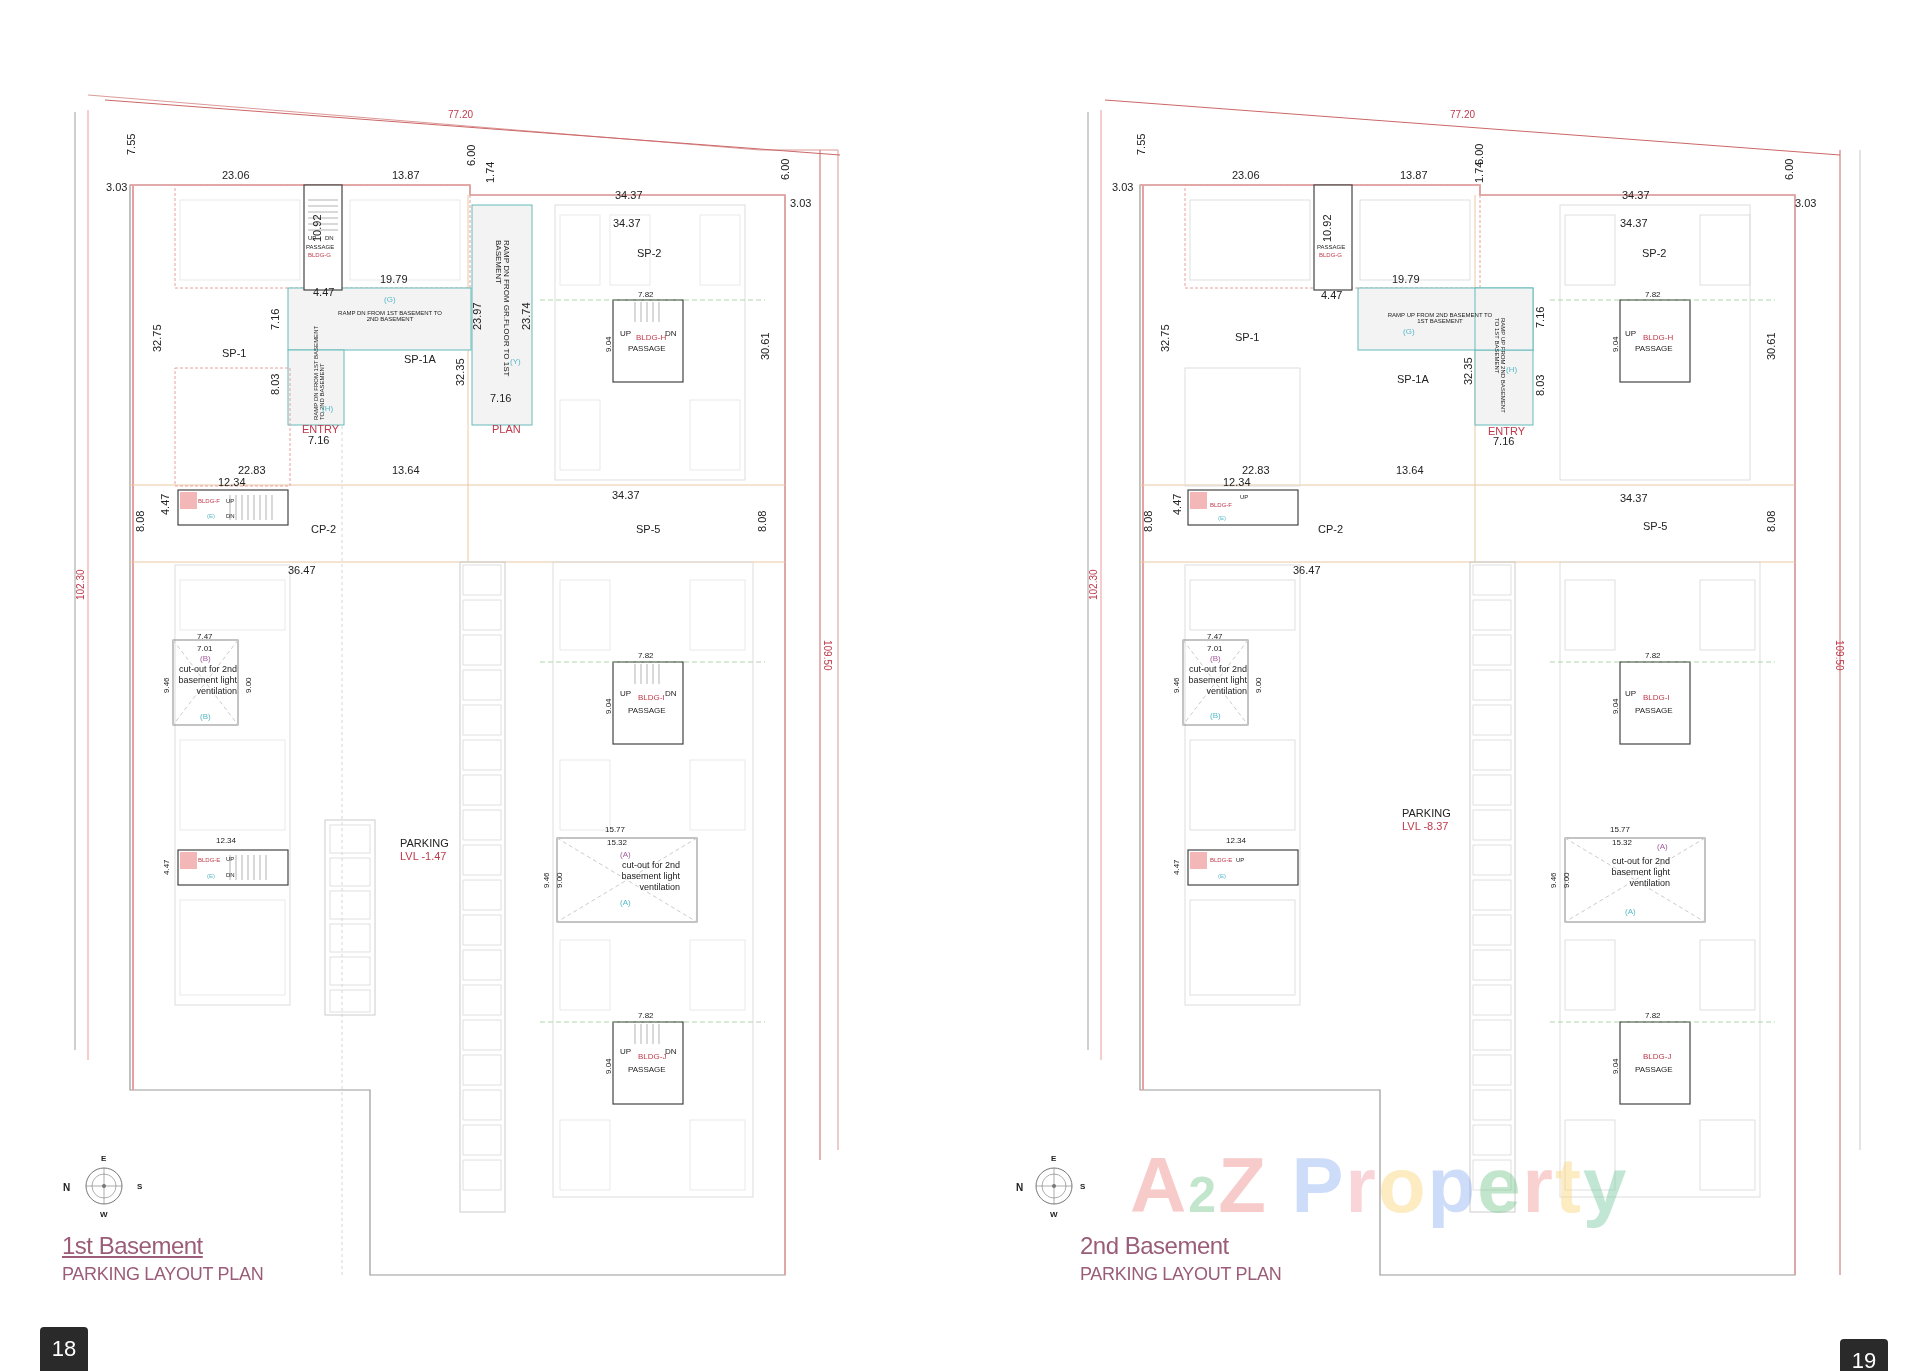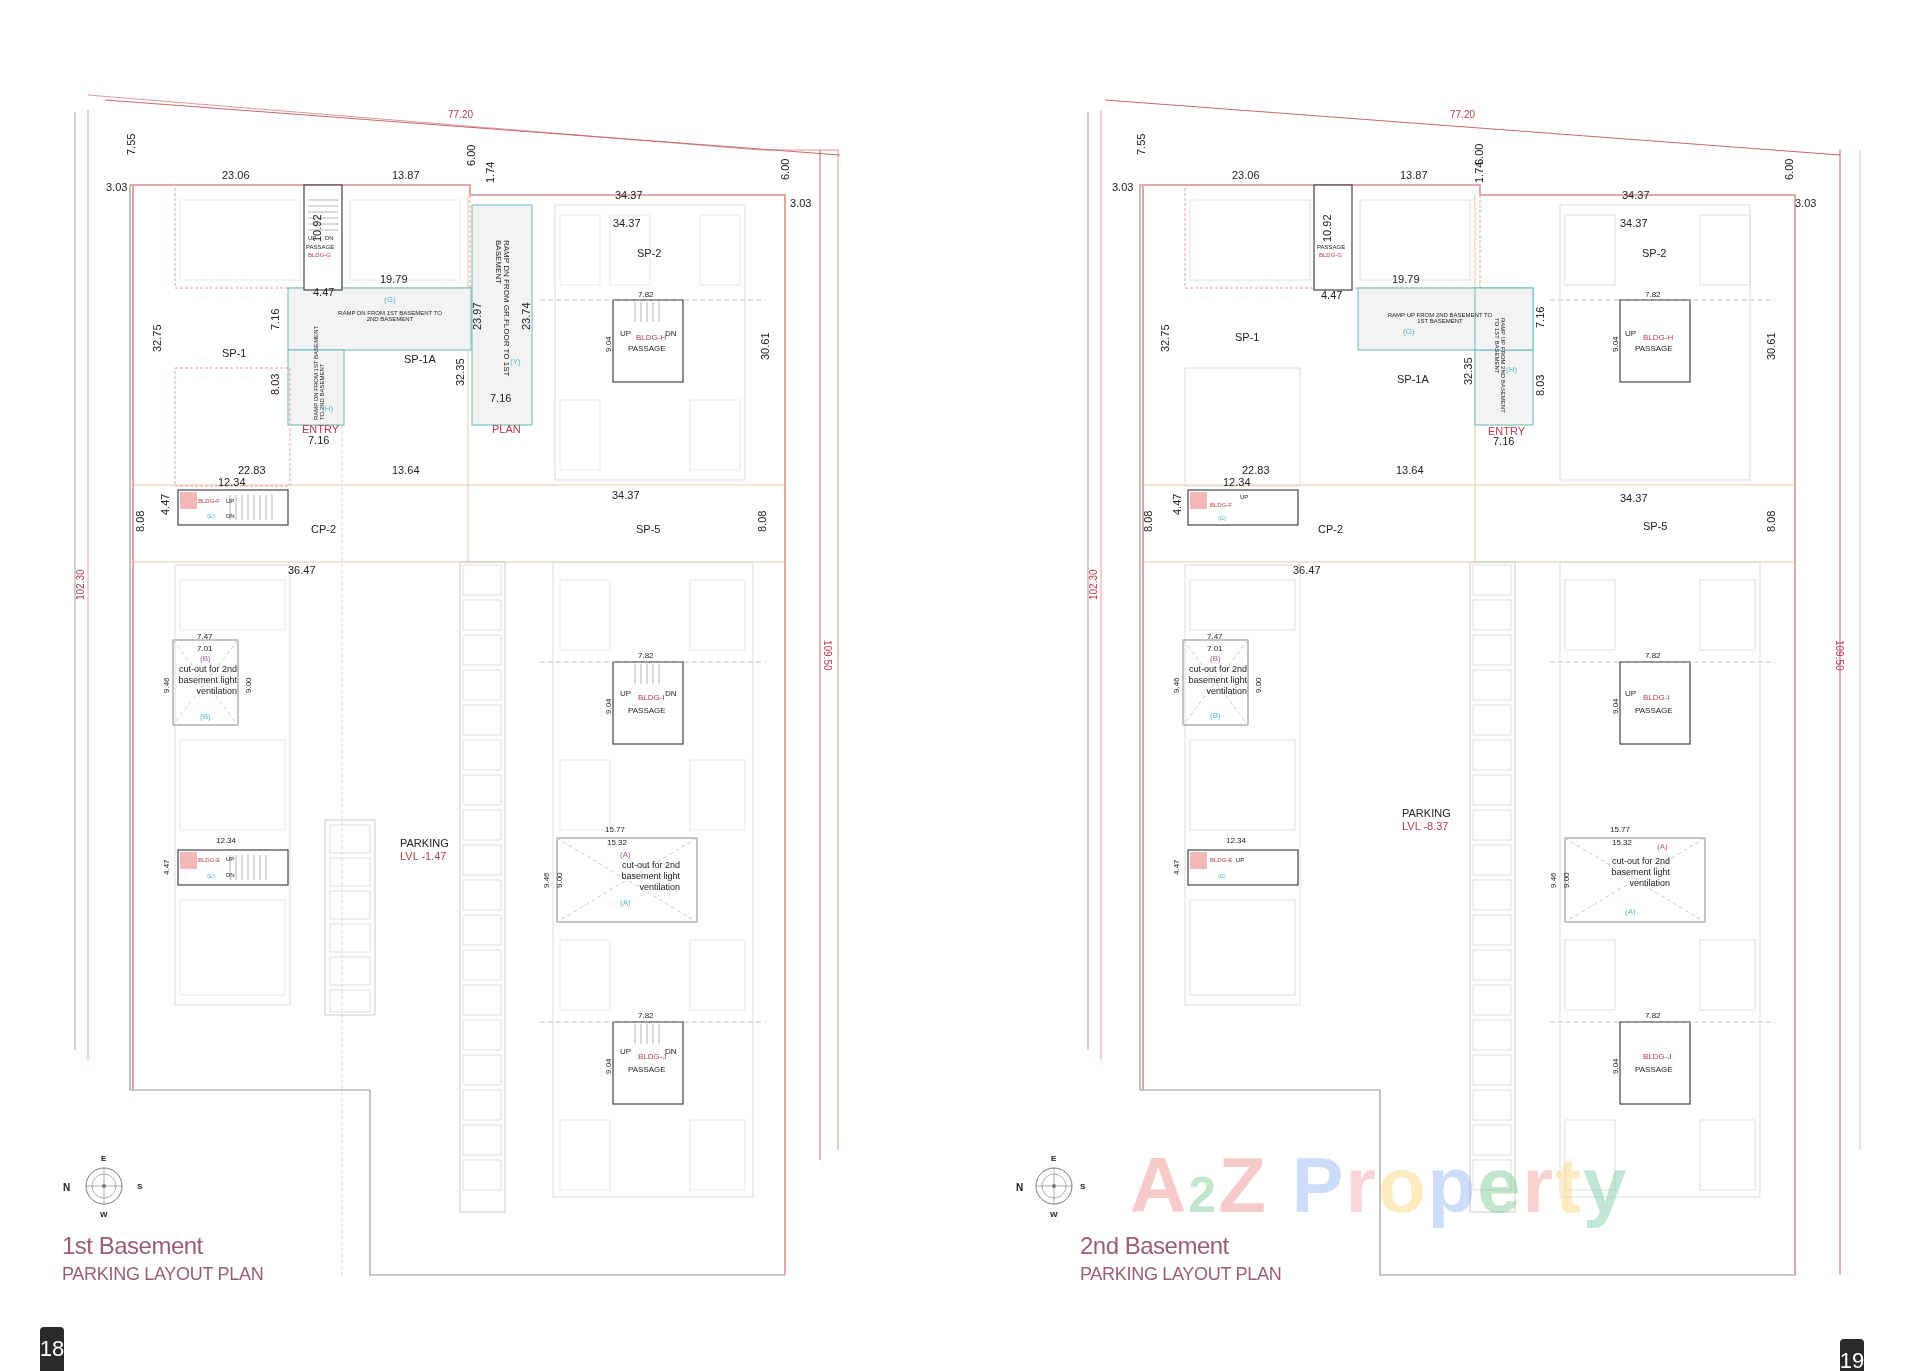--- a/index.html
+++ b/index.html
@@ -12,21 +12,21 @@
   .t.sm{font-size:8px;}
   .t.xs{font-size:6px;}
   .t.red{color:#c0394a;}
   .t.cyan{color:#56b9c9;}
   .t.mag{color:#a35a9a;}
   .t.dimred{color:#c0394a;font-size:10px;}
   .t.v{transform:rotate(-90deg);transform-origin:left top;}
   .t.v90{transform:rotate(90deg);transform-origin:left top;}
   .title1{position:absolute;font-size:24px;color:#9a5c78;font-family:"Liberation Sans",sans-serif;letter-spacing:-0.5px;}
   .title2{position:absolute;font-size:18px;color:#9a5c78;font-family:"Liberation Sans",sans-serif;letter-spacing:-0.3px;}
-  .pagenum{position:absolute;background:#2a2a2a;color:#fff;font-size:22px;width:24px;height:44px;display:flex;align-items:center;justify-content:center;border-radius:4px 4px 0 0;}
+  .pagenum{position:absolute;background:#2a2a2a;color:#fff;font-size:22px;width:48px;height:44px;display:flex;align-items:center;justify-content:center;border-radius:4px 4px 0 0;}
   .compass{position:absolute;width:40px;height:40px;}
   .wm1{position:absolute;font-size:54px;color:rgba(170,170,170,0.35);letter-spacing:1px;}
   .wm2{position:absolute;font-size:78px;font-weight:bold;letter-spacing:2px;}
   .cutout-text{position:absolute;text-align:right;font-size:10px;line-height:12px;color:#222;white-space:normal;}
 </style>
 </head>
 <body>
 
 <div class="page left">
   <svg class="plan" width="960" height="1371">
@@ -286,21 +286,21 @@
     <circle cx="20" cy="20" r="12" fill="none" stroke="#999" stroke-width="0.8"></circle>
     <line x1="2" y1="20" x2="38" y2="20" stroke="#777" stroke-width="0.6"></line>
     <line x1="20" y1="2" x2="20" y2="38" stroke="#777" stroke-width="0.6"></line>
     <circle cx="20" cy="20" r="2" fill="#777"></circle>
   </svg>
   <span class="t sm" style="left:101px;top:1155px;font-weight:bold;">E</span>
   <span class="t sm" style="left:63px;top:1183px;font-weight:bold;font-size:10px;">N</span>
   <span class="t sm" style="left:137px;top:1183px;font-weight:bold;">S</span>
   <span class="t sm" style="left:100px;top:1211px;font-weight:bold;">W</span>
 
-  <div class="title1" style="left:62px;top:1232px;">1st Basement</div>
+  <div class="title1" style="left:62px;top:1232px;text-decoration:underline;">1st Basement</div>
   <div class="title2" style="left:62px;top:1264px;">PARKING LAYOUT PLAN</div>
   <div class="pagenum" style="left:40px;top:1327px;">18</div>
 </div>
 
 <div class="page right">
   <svg class="plan" width="960" height="1371">
     <line x1="145" y1="100" x2="880" y2="155" stroke="#c66" stroke-width="1"></line>
     <line x1="128" y1="112" x2="128" y2="1050" stroke="#888" stroke-width="0.8"></line>
     <line x1="141" y1="110" x2="141" y2="1060" stroke="#e99" stroke-width="1"></line>
     <line x1="880" y1="150" x2="880" y2="1275" stroke="#c66" stroke-width="1"></line>

